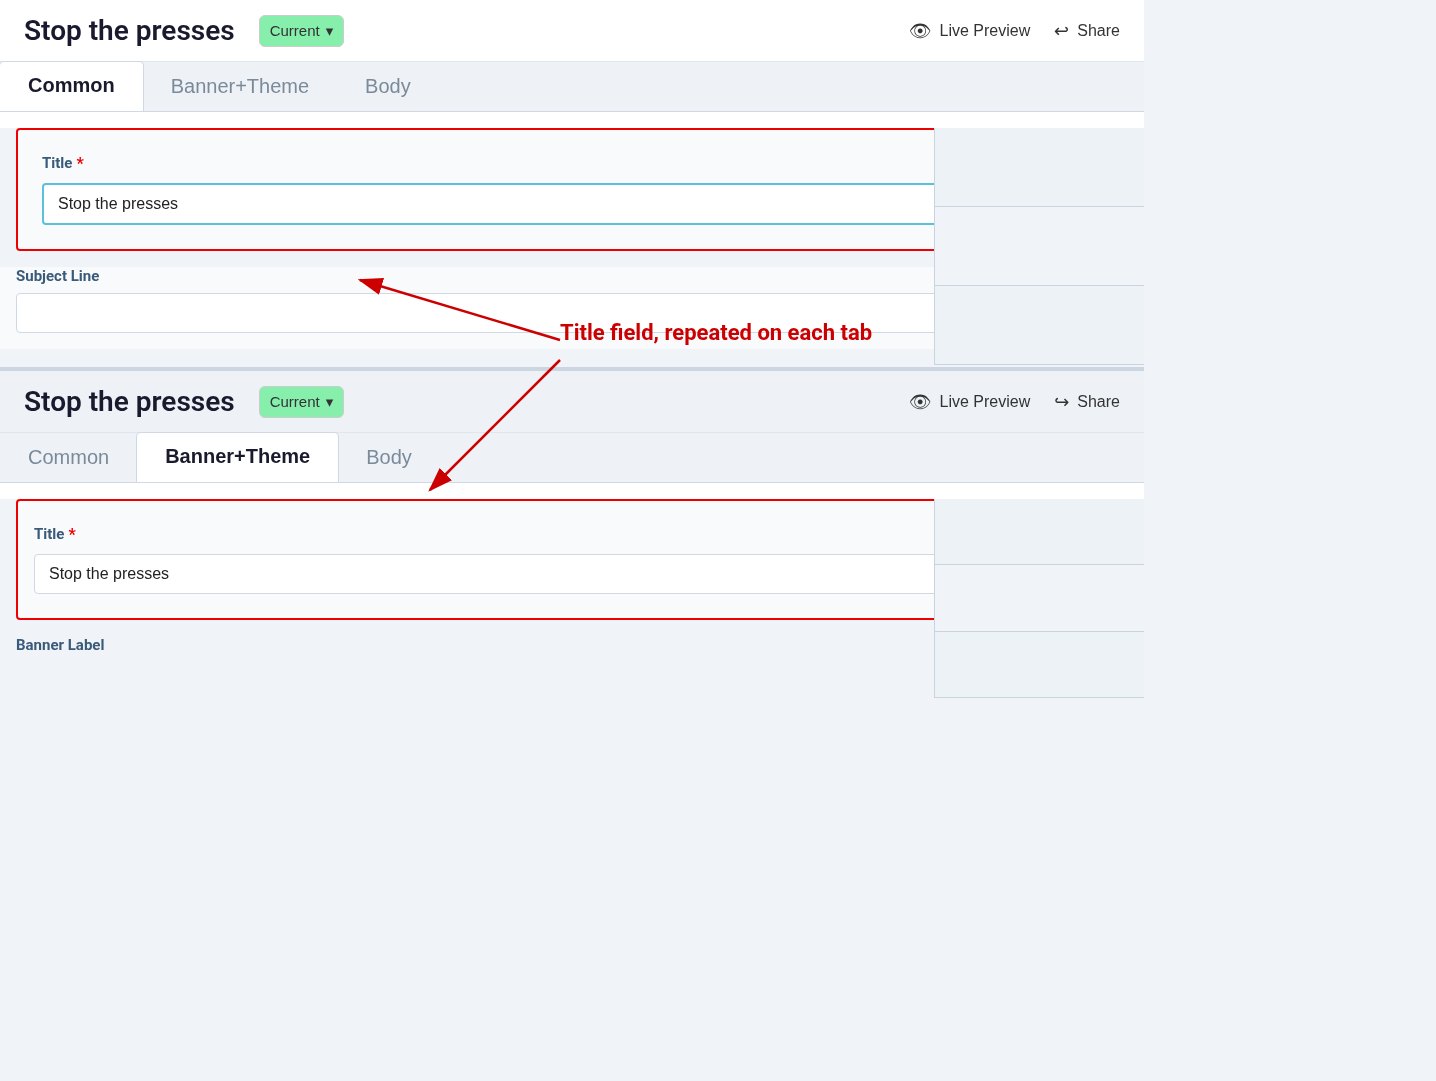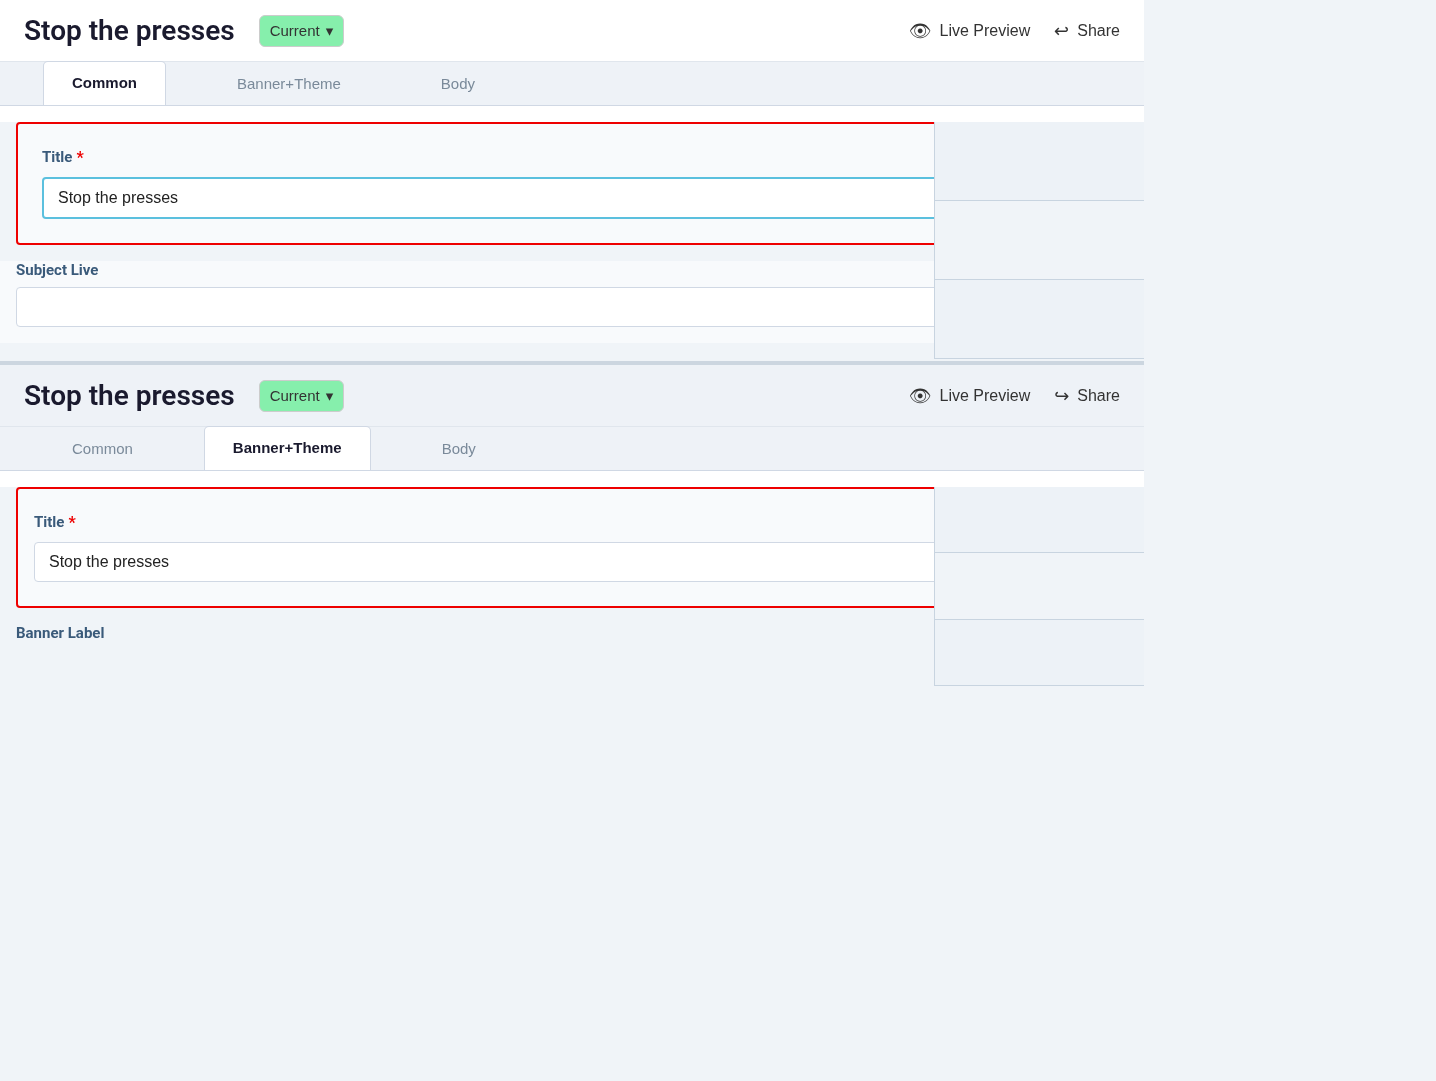--- a/index.html
+++ b/index.html
@@ -80,27 +80,26 @@
     
     .tabs-bar {
       display: flex;
       background: #eef2f7;
       border-bottom: 1px solid #d0d8e4;
       padding: 0 0 0 0;
     }
 
     .tab {
       padding: 12px 28px;
-      font-size: 15px;
+      font-size: 20px;
       color: #7a8a9a;
       cursor: pointer;
       border-bottom: 2px solid transparent;
       background: transparent;
       border: none;
-      margin-left: 44px;
     }
 
     .tab.active {
       background: #fff;
       color: #1a1a2e;
       font-weight: 600;
       border-radius: 4px 4px 0 0;
       border-bottom: 2px solid #fff;
       box-shadow: 0 -1px 0 #d0d8e4, 1px 0 0 #d0d8e4, -1px 0 0 #d0d8e4;
     }
@@ -264,32 +263,50 @@
 
       <div class="form-area">
         <div class="field-label">
           <span>Title</span>
           <span class="required-star">*</span>
         </div>
         <input class="text-input" type="text" value="Stop the presses" style="">
       </div>
 
       <div class="subject-section">
-        <div class="subject-label">Subject Live</div>
+        <div class="subject-label">Subject Line</div>
         <input class="text-input-plain" type="text" style="">
       </div>
 
       <div style="position:absolute; right:0; top:0; width:210px; height:100%; background:#e8eef5; border-left:1px solid #c8d4e0; display:flex; flex-direction:column;">
         <div style="height:90px; border-bottom:1px solid #c8d4e0; background:#edf2f7;"></div>
         <div style="height:90px; border-bottom:1px solid #c8d4e0; background:#f0f4f8;"></div>
         <div style="height:90px; border-bottom:1px solid #c8d4e0; background:#edf2f7;"></div>
       </div>
     </div>
   </div>
 
+  <div style="position:absolute; top:260px; left:0; width:100%; height:300px; pointer-events:none; z-index:100;">
+    <svg width="1436" height="300" style="position:absolute;top:0;left:0;">
+
+      <defs>
+        <marker id="arrowhead1" markerWidth="10" markerHeight="7" refX="9" refY="3.5" orient="auto">
+          <polygon points="0 0, 10 3.5, 0 7" fill="#cc0000"></polygon>
+        </marker>
+        <marker id="arrowhead2" markerWidth="10" markerHeight="7" refX="9" refY="3.5" orient="auto">
+          <polygon points="0 0, 10 3.5, 0 7" fill="#cc0000"></polygon>
+        </marker>
+      </defs>
+
+      <line x1="560" y1="80" x2="360" y2="20" stroke="#cc0000" stroke-width="2.5" marker-end="url(#arrowhead1)"></line>
+
+      <line x1="560" y1="100" x2="430" y2="230" stroke="#cc0000" stroke-width="2.5" marker-end="url(#arrowhead2)"></line>
+    </svg>
+    <div class="annotation-box" style="left:560px; top:60px;">Title field, repeated on each tab</div>
+  </div>
 
   <div class="panel panel-2" style="margin-top:2px;">
 
     <div class="panel-2-header">
       <span class="panel-title">Stop the presses</span>
       <button class="version-dropdown">
         <span>Current</span>
         <span>▾</span>
       </button>
       <div class="header-actions">

